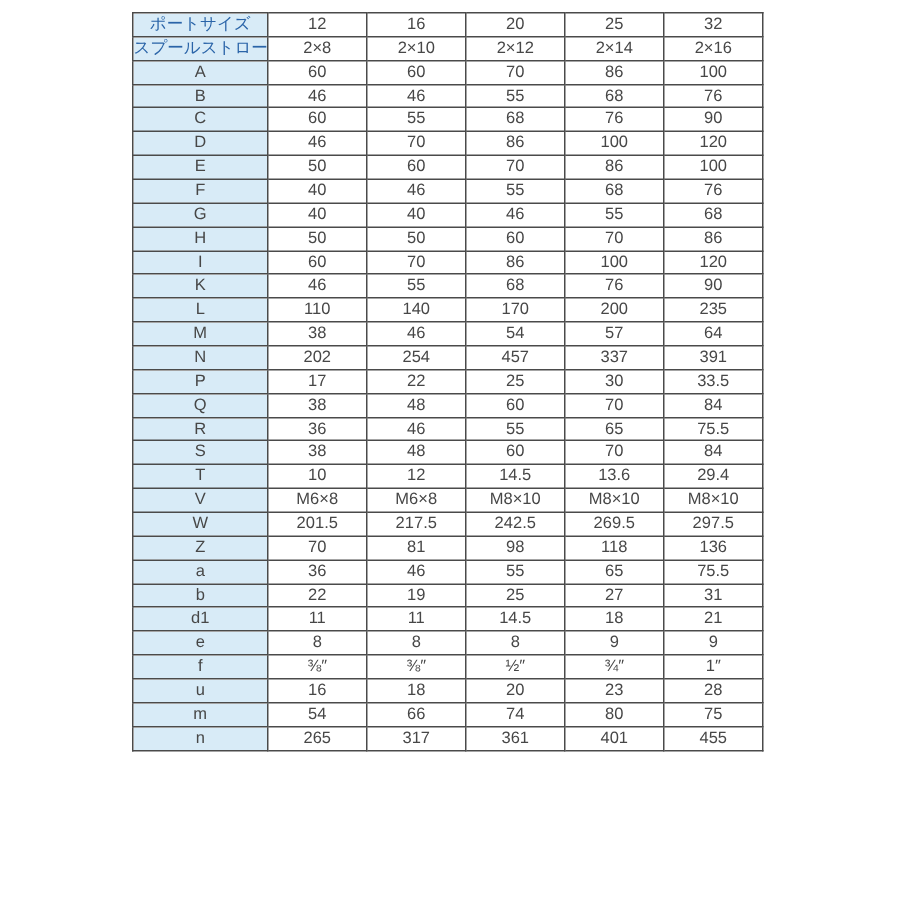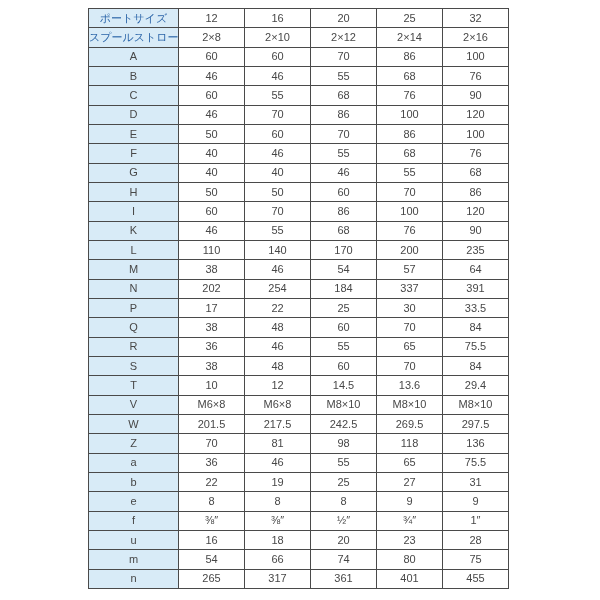--- a/index.html
+++ b/index.html
@@ -12,21 +12,21 @@
   }
   .table-wrap {
     position: absolute;
     left: 88px;
     top: 8px;
   }
   table.spec-table {
     border-collapse: collapse;
     table-layout: fixed;
     width: 420px;
-    height: 581px;
+    height: 493px;
   }
   table.spec-table td {
     border: 1px solid #4a4a4a;
     text-align: center;
     vertical-align: middle;
     padding: 0;
     font-size: 11px;
     color: #474747;
     line-height: 1;
     overflow: hidden;
@@ -164,21 +164,21 @@
           <td>38</td>
           <td>46</td>
           <td>54</td>
           <td>57</td>
           <td>64</td>
         </tr>
         <tr>
           <td class="label">N</td>
           <td>202</td>
           <td>254</td>
-          <td>184</td>
+          <td>457</td>
           <td>337</td>
           <td>391</td>
         </tr>
         <tr>
           <td class="label">P</td>
           <td>17</td>
           <td>22</td>
           <td>25</td>
           <td>30</td>
           <td>33.5</td>
@@ -249,20 +249,28 @@
         </tr>
         <tr>
           <td class="label">b</td>
           <td>22</td>
           <td>19</td>
           <td>25</td>
           <td>27</td>
           <td>31</td>
         </tr>
         <tr>
+          <td class="label">d1</td>
+          <td>11</td>
+          <td>11</td>
+          <td>14.5</td>
+          <td>18</td>
+          <td>21</td>
+        </tr>
+        <tr>
           <td class="label">e</td>
           <td>8</td>
           <td>8</td>
           <td>8</td>
           <td>9</td>
           <td>9</td>
         </tr>
         <tr>
           <td class="label">f</td>
           <td>⅜″</td>

